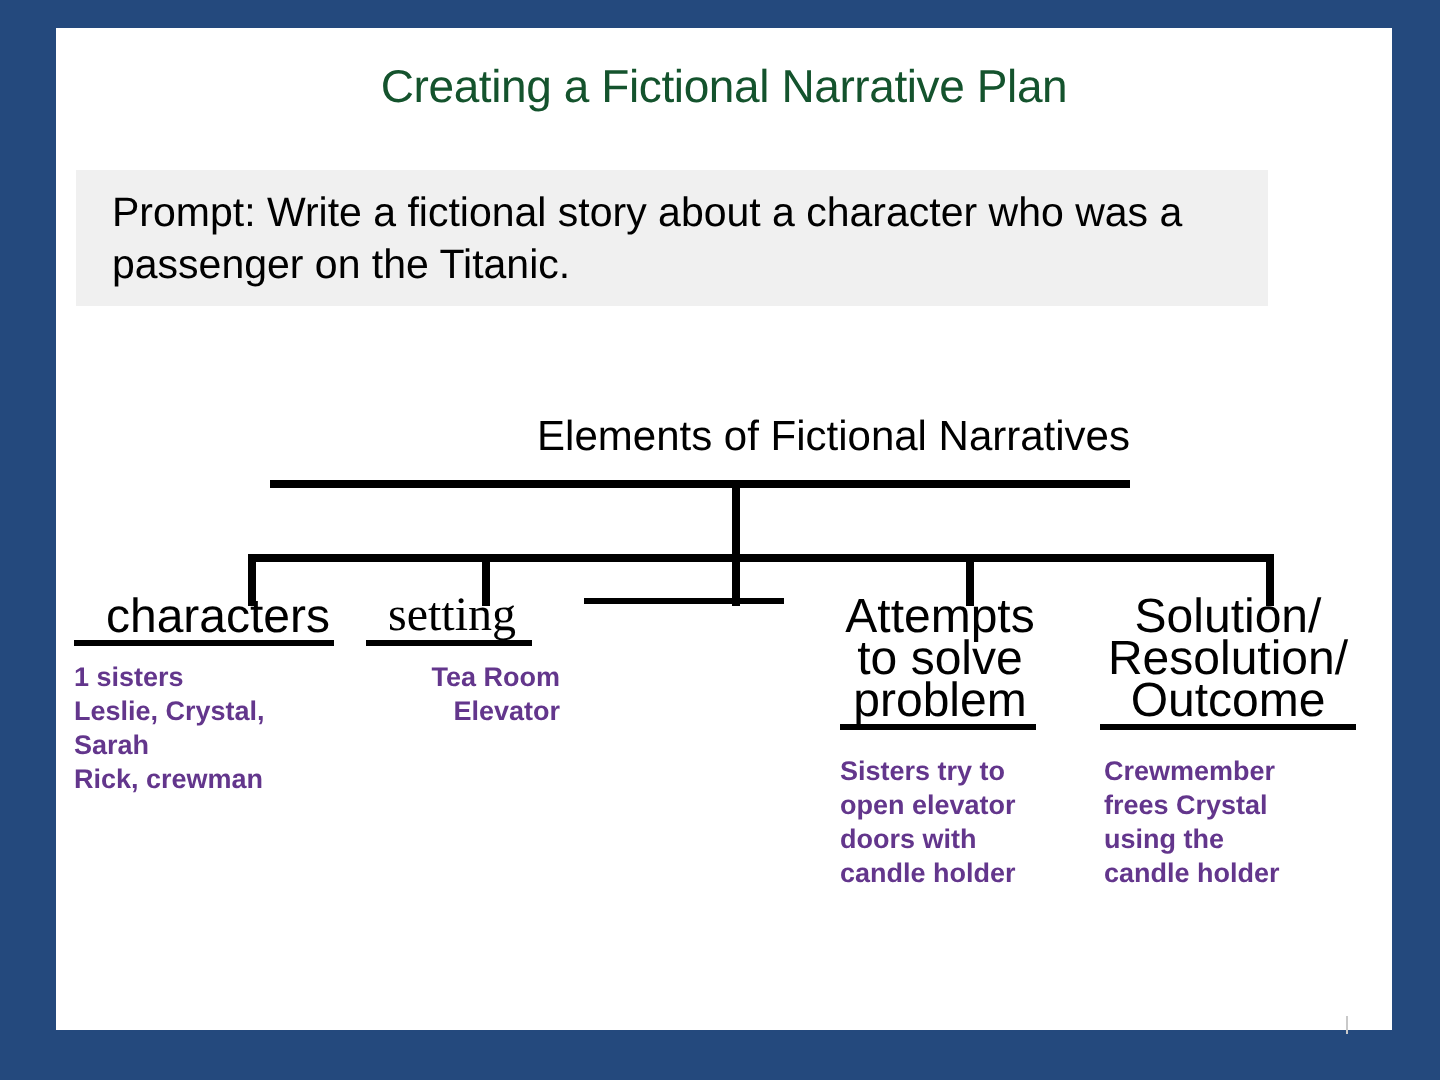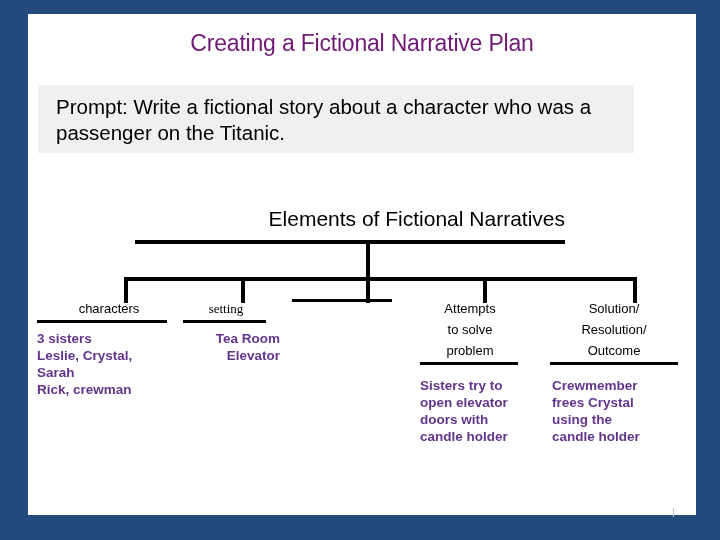--- a/index.html
+++ b/index.html
@@ -34,21 +34,21 @@
 
   
   #slide-title {
     position: absolute;
     left: 0px;
     top: 16px;
     width: 668px;
     text-align: center;
     font-size: 23px;
     font-weight: 400;
-    color: #701a75;
+    color: #14532d;
     letter-spacing: -0.2px;
     white-space: nowrap;
   }
 
   
   #prompt-box {
     position: absolute;
     left: 10px;
     top: 71px;
     width: 596px;
@@ -116,21 +116,21 @@
     left: 0;
     top: 0;
     width: 668px;
     height: 501px;
   }
   .column {
     position: absolute;
     top: 284px;
   }
   .col-head {
-    font-size: 13px;
+    font-size: 24px;
     line-height: 21px;
     color: #000000;
     white-space: pre-line;
   }
   .col-rule {
     height: 3px;
     background: #000000;
     margin-top: 1px;
   }
   .col-body {
@@ -201,21 +201,21 @@
     <div class="branch" style="left:213px;"></div>
     <div class="branch" style="left:338px;"></div>
     <div class="branch" style="left:455px;"></div>
     <div class="branch" style="left:605px;"></div>
 
     <div id="columns">
 
       <div class="column" id="col-characters">
         <div class="col-head">characters</div>
         <div class="col-rule"></div>
-        <div class="col-body">3 sisters
+        <div class="col-body">1 sisters
 Leslie, Crystal,
 Sarah
 Rick, crewman</div>
       </div>
 
       <div class="column" id="col-setting">
         <div class="col-head">setting</div>
         <div class="col-rule"></div>
         <div class="col-body">Tea Room
 Elevator</div>

